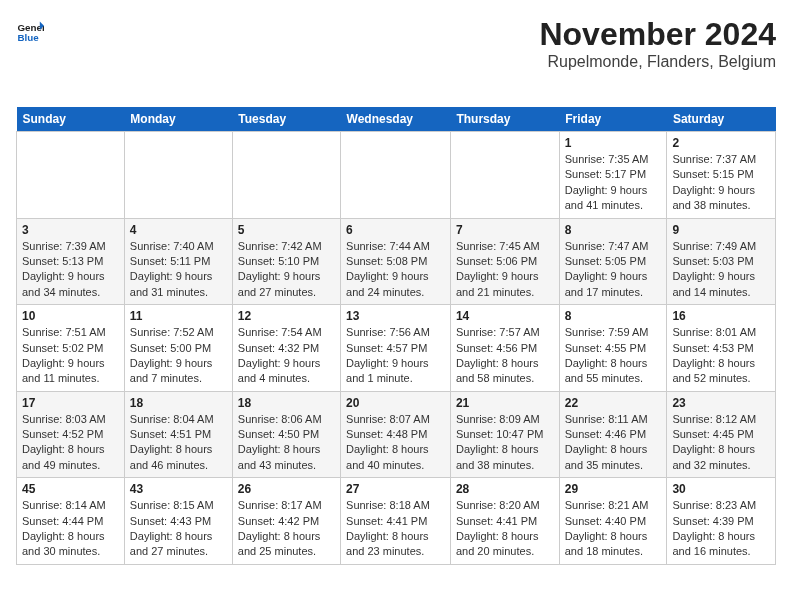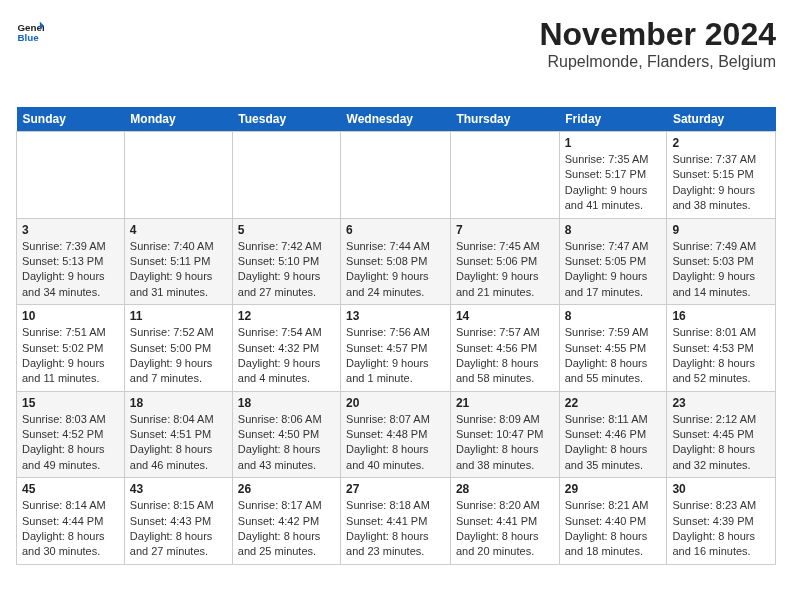--- a/index.html
+++ b/index.html
@@ -210,21 +210,21 @@
         </td>
         <td>
           <div class="day-num">16</div>
           <div class="day-info">Sunrise: 8:01 AM
 Sunset: 4:53 PM
 Daylight: 8 hours and 52 minutes.</div>
         </td>
       </tr>
       <tr>
         <td>
-          <div class="day-num">15</div>
+          <div class="day-num">17</div>
           <div class="day-info">Sunrise: 8:03 AM
 Sunset: 4:52 PM
 Daylight: 8 hours and 49 minutes.</div>
         </td>
         <td>
           <div class="day-num">18</div>
           <div class="day-info">Sunrise: 8:04 AM
 Sunset: 4:51 PM
 Daylight: 8 hours and 46 minutes.</div>
         </td>
@@ -247,21 +247,21 @@
 Daylight: 8 hours and 38 minutes.</div>
         </td>
         <td>
           <div class="day-num">22</div>
           <div class="day-info">Sunrise: 8:11 AM
 Sunset: 4:46 PM
 Daylight: 8 hours and 35 minutes.</div>
         </td>
         <td>
           <div class="day-num">23</div>
-          <div class="day-info">Sunrise: 2:12 AM
+          <div class="day-info">Sunrise: 8:12 AM
 Sunset: 4:45 PM
 Daylight: 8 hours and 32 minutes.</div>
         </td>
       </tr>
       <tr>
         <td>
           <div class="day-num">45</div>
           <div class="day-info">Sunrise: 8:14 AM
 Sunset: 4:44 PM
 Daylight: 8 hours and 30 minutes.</div>

